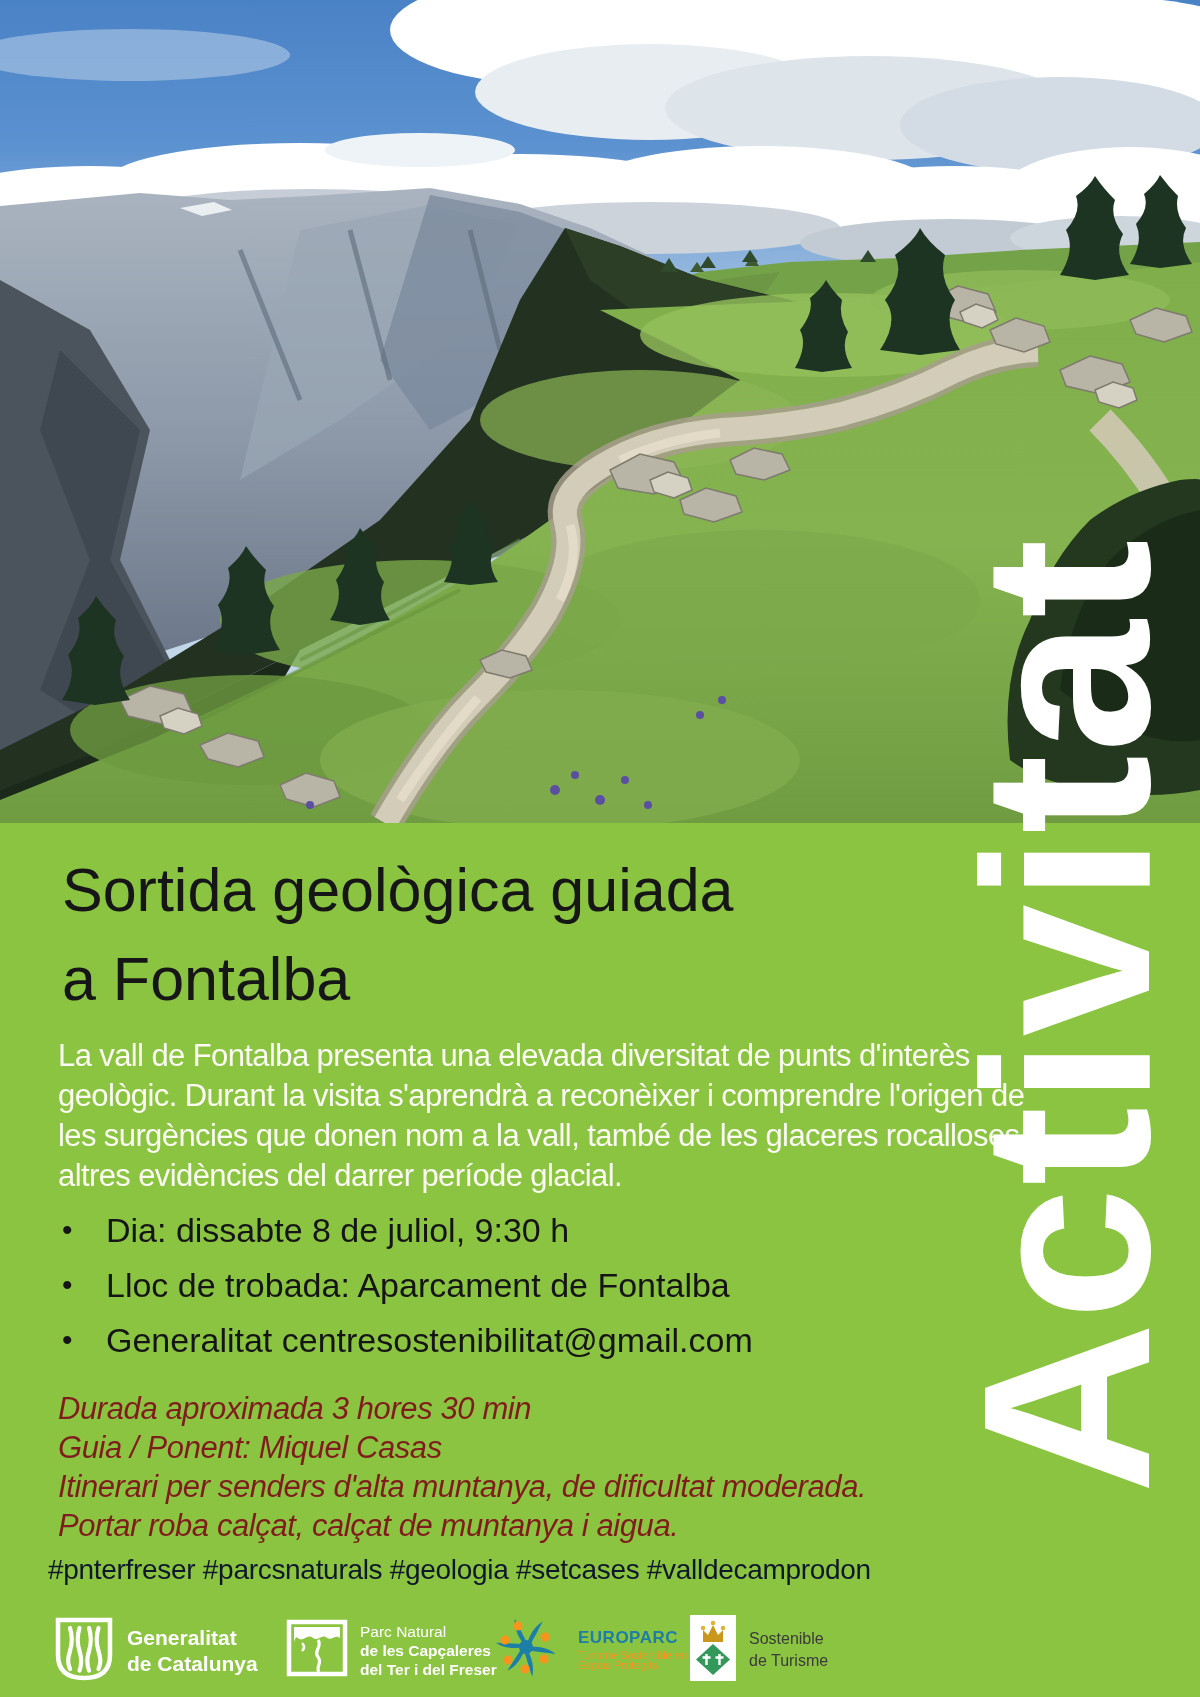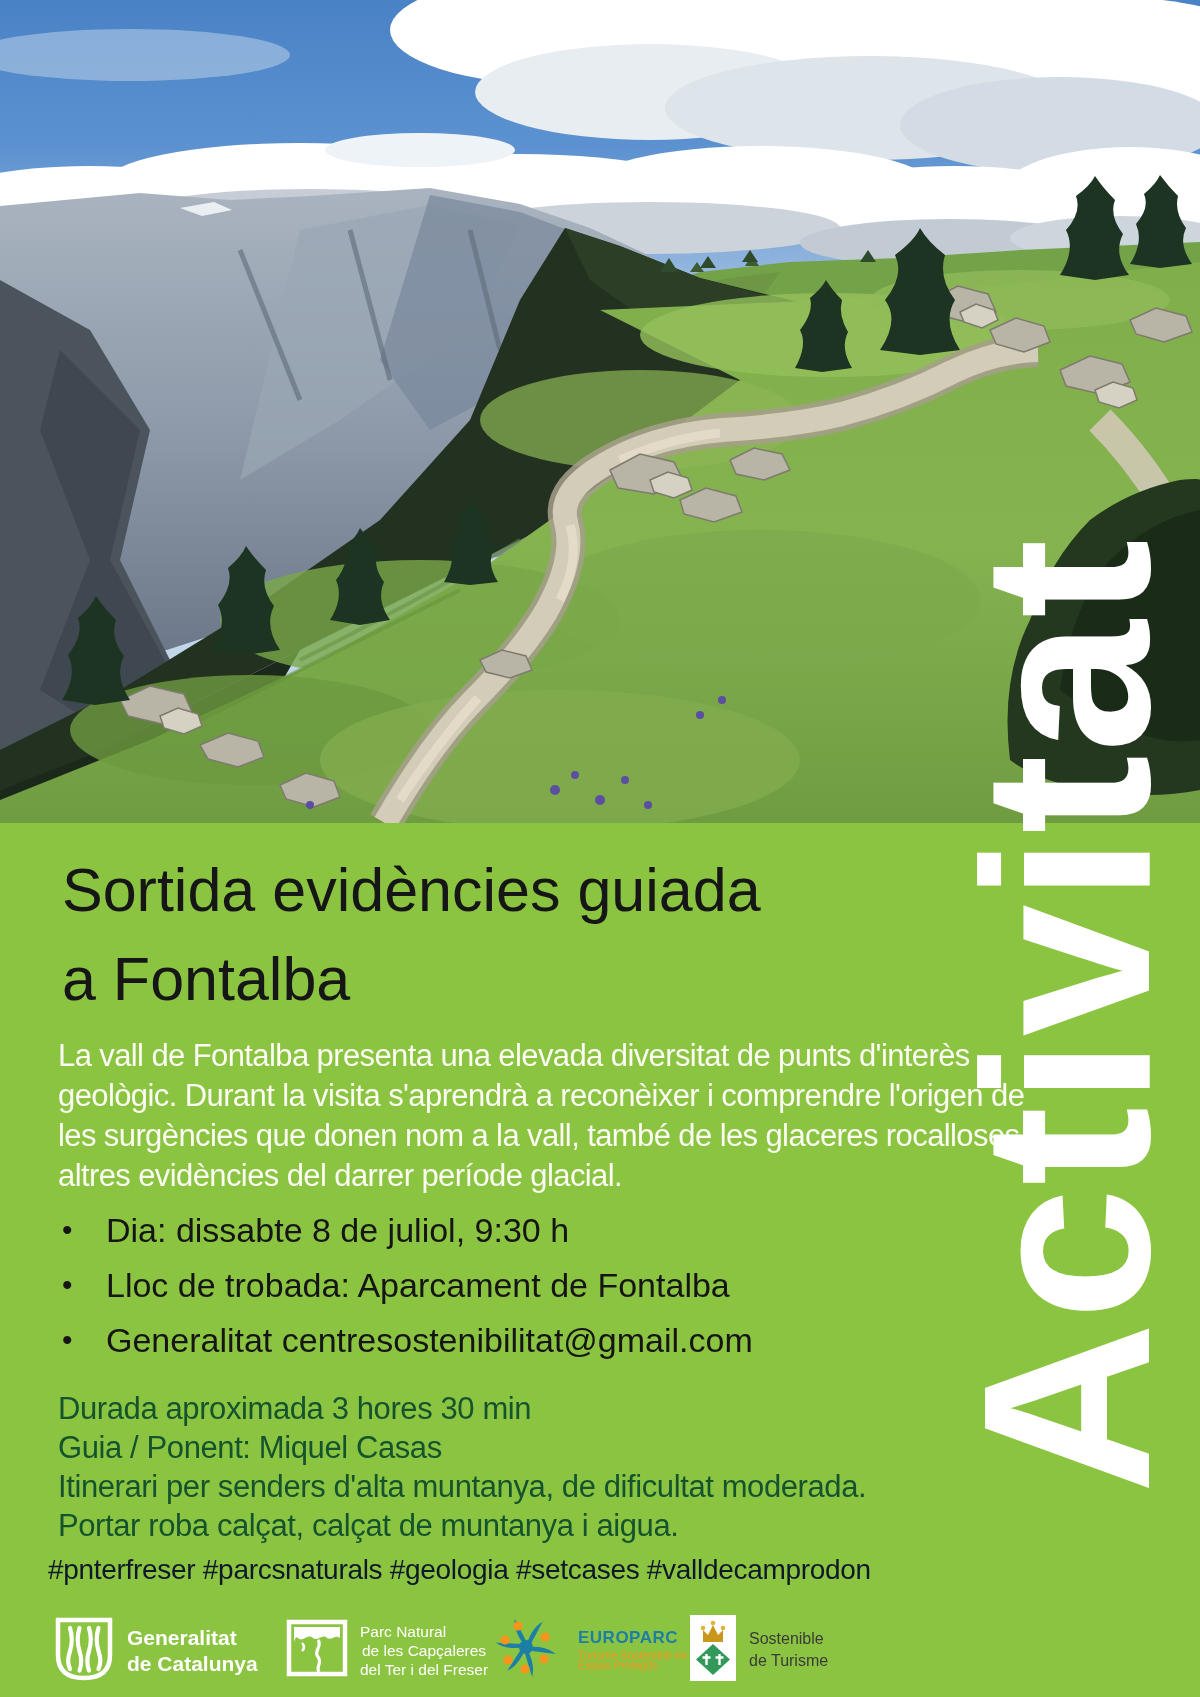--- a/index.html
+++ b/index.html
@@ -29,35 +29,35 @@
     font-size:31px;line-height:40px;color:#fbfbf4;letter-spacing:-0.6px;
   }
 
   .bullets{position:absolute;left:62px;top:1210px;z-index:2;}
   .bullet-row{display:flex;align-items:flex-start;margin-bottom:15px;
     font-size:34px;line-height:40px;color:#151515;}
   .bullet-dot{width:44px;flex:0 0 44px;font-size:30px;line-height:40px;color:#151515;}
 
   .details{
     position:absolute;left:58px;top:1389px;z-index:2;
-    font-size:31px;line-height:39px;color:#14532d;letter-spacing:-0.4px;
+    font-size:31px;line-height:39px;color:#7f1d1d;letter-spacing:-0.4px;font-style:italic;
   }
 
   .hashtags{
     position:absolute;left:48px;top:1554px;z-index:2;
     font-size:28px;color:#0f172a;letter-spacing:-0.3px;
   }
 
   .logo{position:absolute;display:flex;align-items:center;z-index:2;}
   .logo-generalitat{left:55px;top:1617px;}
   .logo-generalitat .txt{margin-left:14px;font-size:21px;line-height:26px;font-weight:bold;color:#fff;}
   .logo-parc{left:286px;top:1619px;}
   .logo-parc .txt{margin-left:12px;font-size:15.5px;line-height:19px;color:#fff;}
   .logo-parc .txt .l1{font-weight:normal;}
-  .logo-parc .txt .l2,.logo-parc .txt .l3{font-weight:normal;text-align:center;}
+  .logo-parc .txt .l2,.logo-parc .txt .l3{font-weight:bold;}
   .logo-europarc{left:494px;top:1615px;gap:12px;}
   .logo-europarc .txt{margin-left:8px;}
   .logo-europarc .ep-title{font-size:17px;font-weight:bold;color:#1d7fa6;letter-spacing:0.5px;}
   .logo-europarc .ep-sub{font-size:11px;line-height:10px;color:#f7941d;margin-top:2px;}
   .logo-queralbs{left:690px;top:1615px;}
   .logo-queralbs .txt{margin-left:13px;font-size:16px;line-height:22px;color:#3a3a3a;}
 </style>
 </head>
 <body>
 
@@ -194,21 +194,21 @@
           <circle cx="700" cy="715" r="4"></circle>
         <circle cx="722" cy="700" r="4"></circle>
           <circle cx="310" cy="805" r="4"></circle>
       </g>
     </svg>
   </div>
 
   <div class="vertical-banner">Activitat</div>
 
   <div class="title">
-    <div>Sortida evidències guiada</div>
+    <div>Sortida geològica guiada</div>
     <div>a Fontalba</div>
   </div>
 
   <div class="description">La vall de Fontalba presenta una elevada diversitat de punts d'interès geològic. Durant la visita s'aprendrà a reconèixer i comprendre l'origen de les surgències que donen nom a la vall, també de les glaceres rocalloses i altres evidències del darrer període glacial.</div>
 
   <div class="bullets">
     <div class="bullet-row">
       <span class="bullet-dot">•</span>
       <span>Dia: dissabte 8 de juliol,  9:30 h</span>
     </div>

